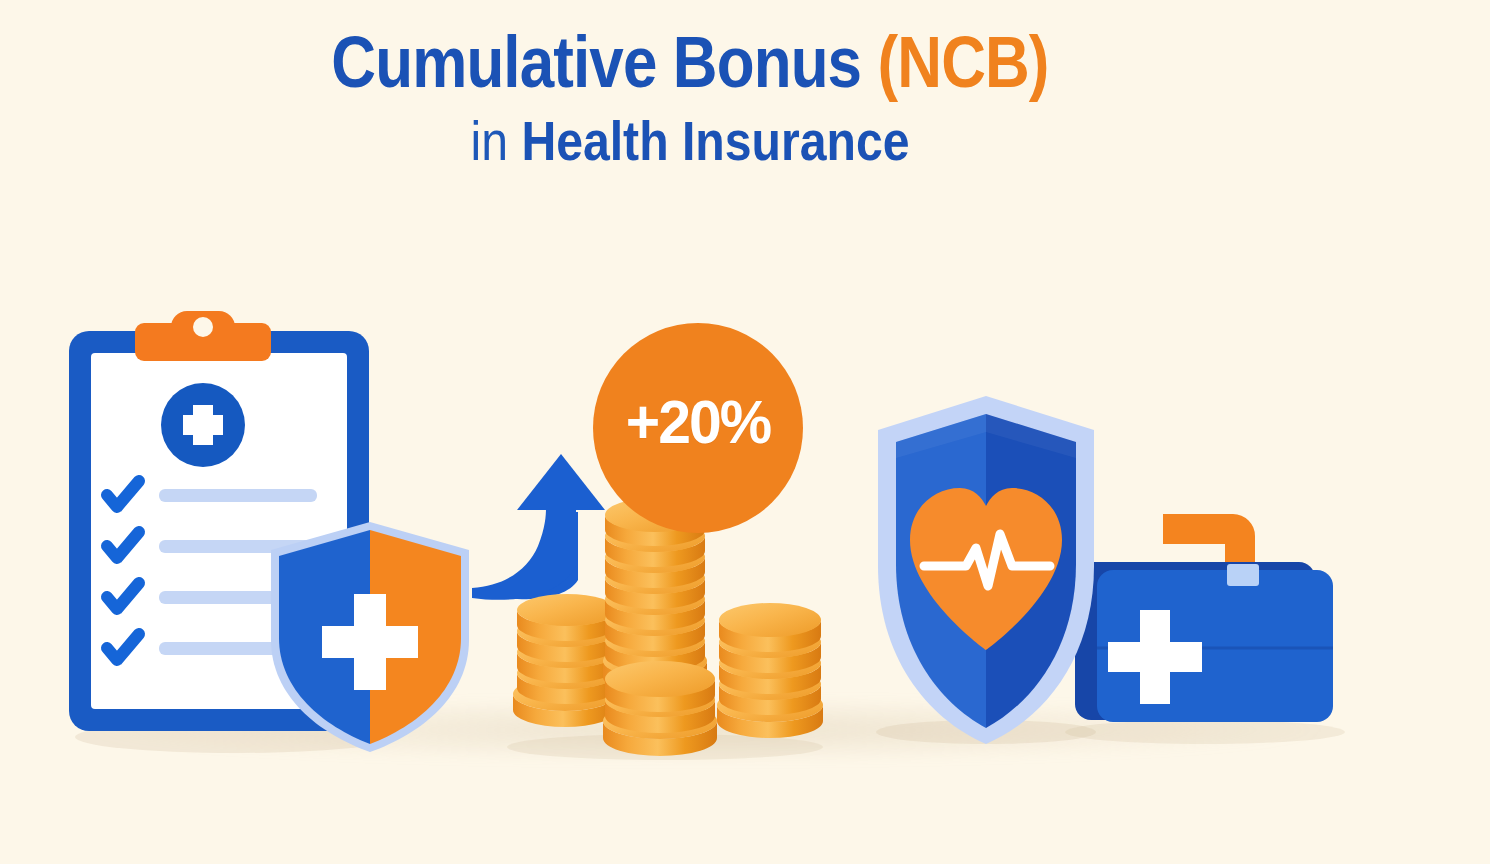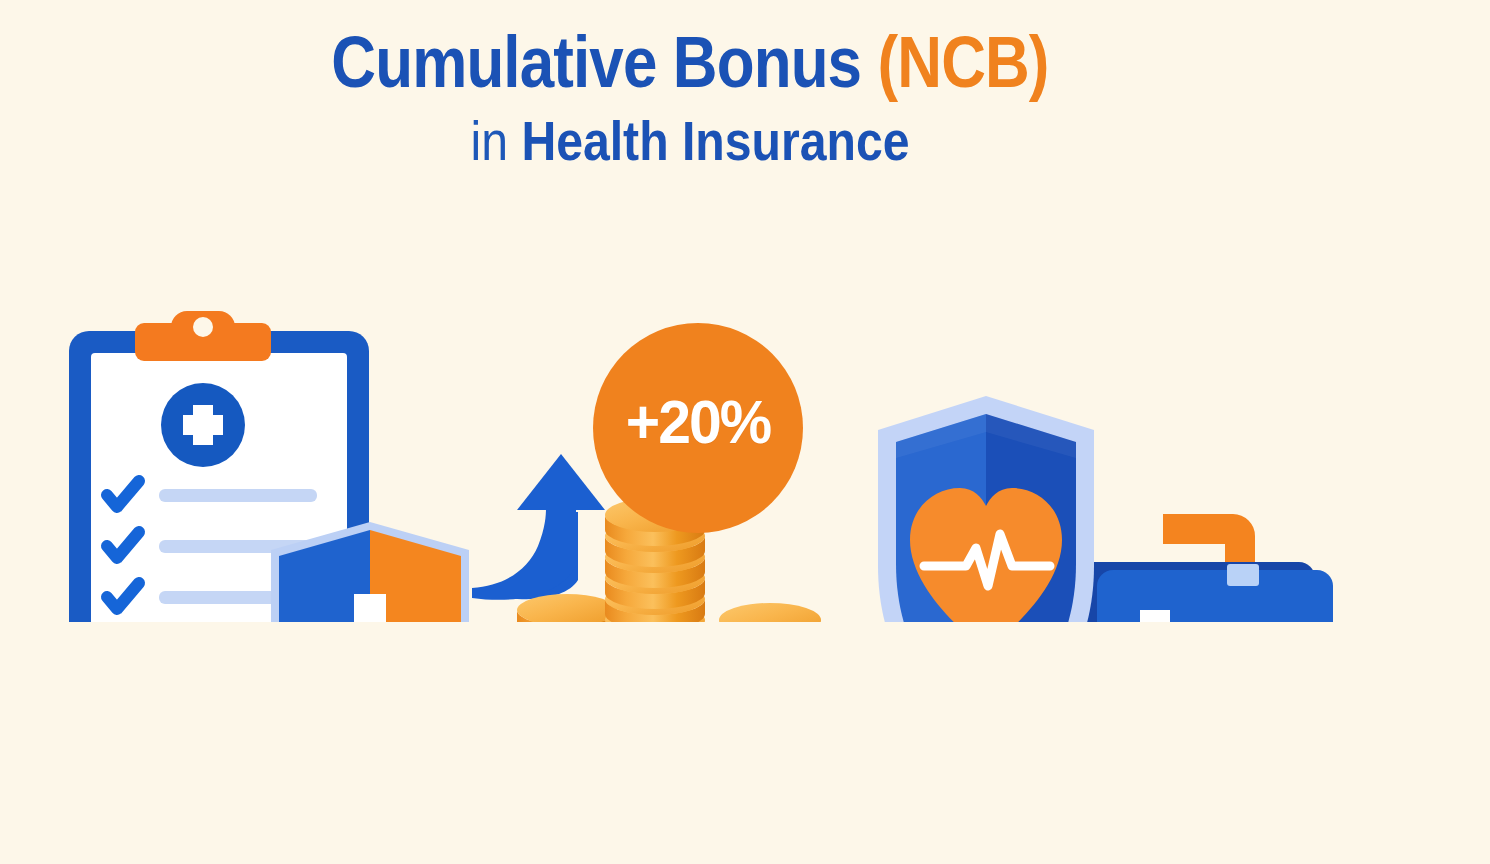--- a/index.html
+++ b/index.html
@@ -1,21 +1,21 @@
 <!DOCTYPE html>
 <html><head>
 <meta charset="utf-8">
 <style>
   html,body{margin:0;padding:0;}
   body{
     width:1490px;height:864px;overflow:hidden;
     background:#FDF7E9;
     font-family:"Liberation Sans", sans-serif;
   }
-  #stage{position:relative;width:1490px;height:622px;background:#FDF7E9;overflow:hidden;}
+  #stage{position:relative;width:1490px;height:864px;background:#FDF7E9;overflow:hidden;}
 
   
   .title-block{position:absolute;left:0;top:22px;width:1490px;text-align:center;}
   .t-line1{
     font-family:"Liberation Sans", sans-serif;
     font-weight:bold;font-size:72px;line-height:80px;
     letter-spacing:-1px;
     transform:scaleX(.86);transform-origin:center;
     white-space:nowrap;
     margin-left:-110px;

